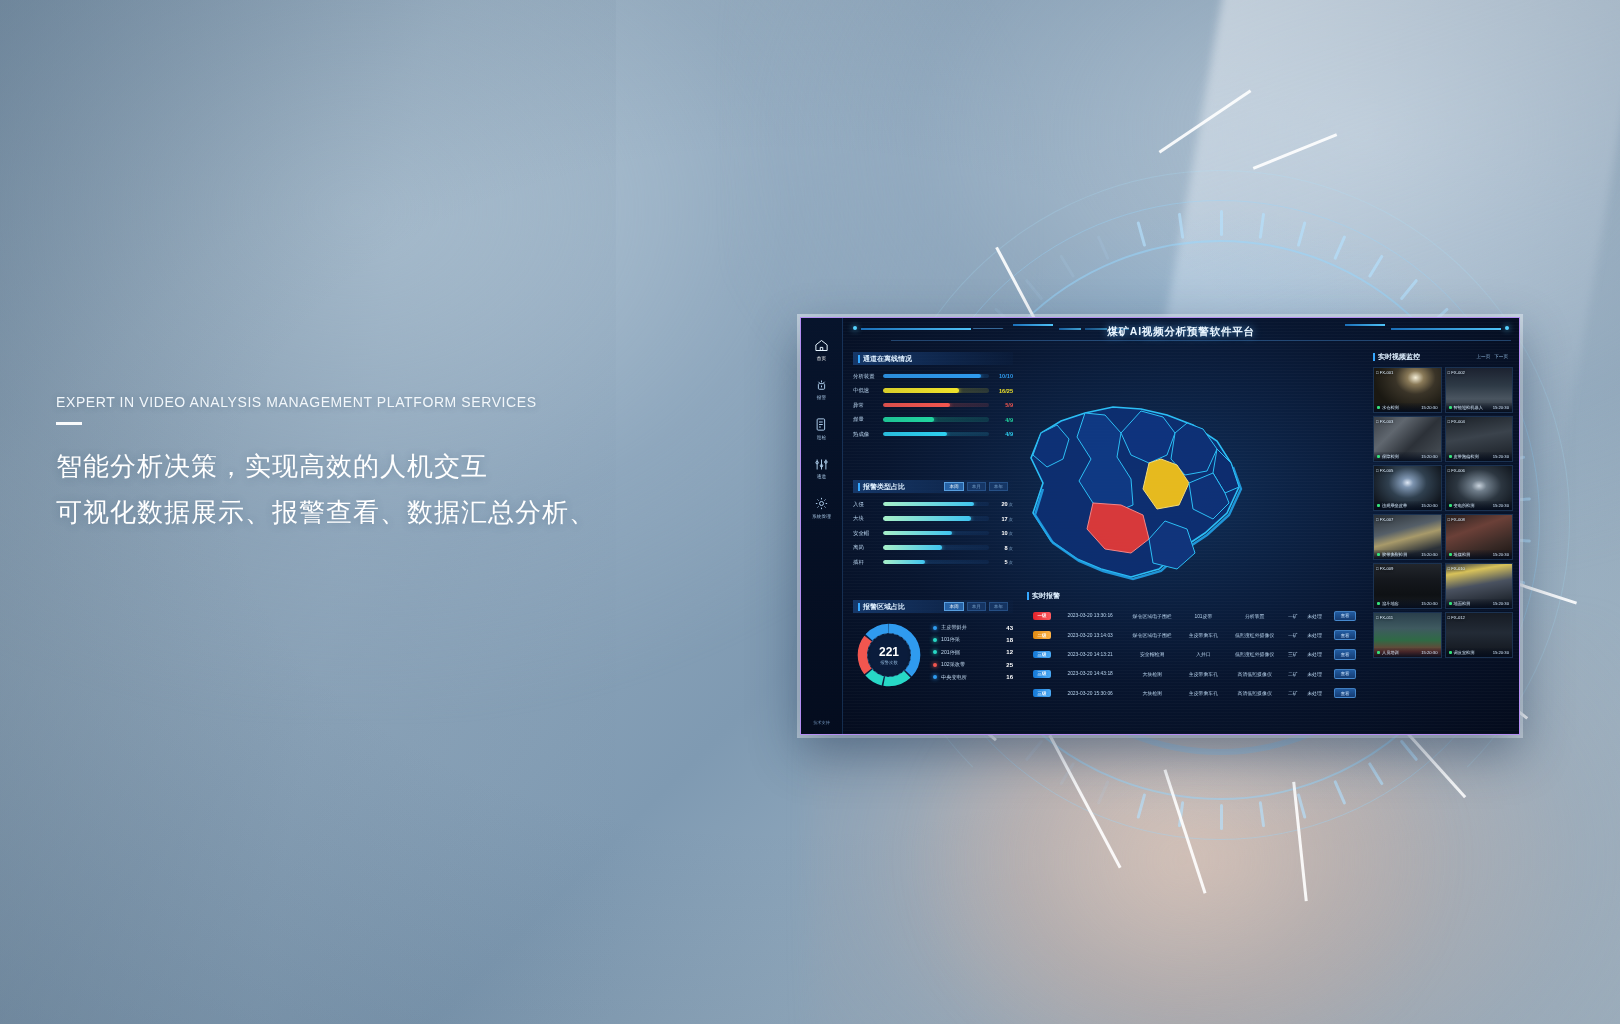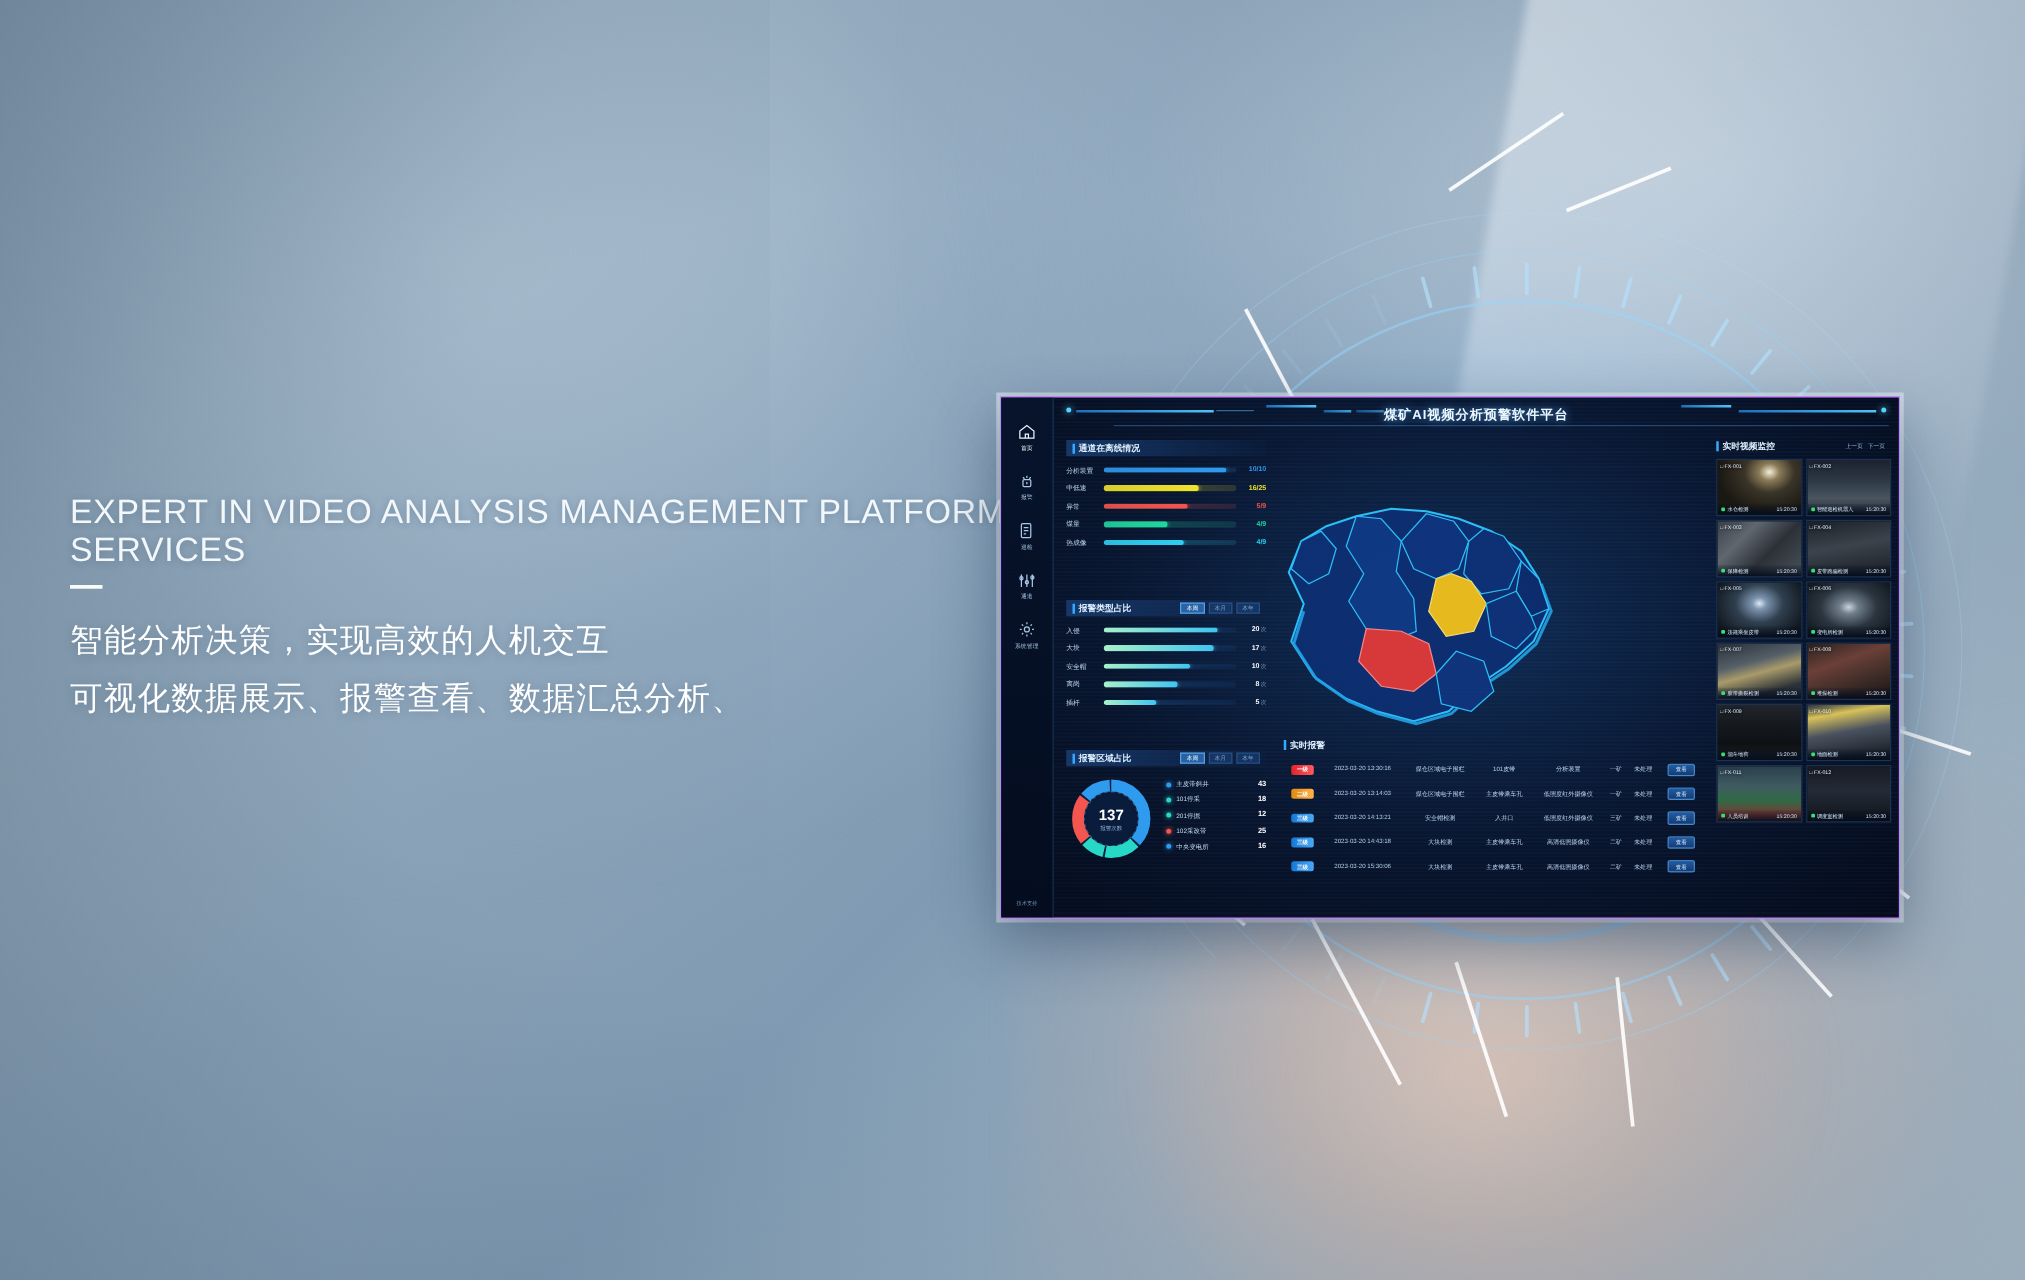--- a/index.html
+++ b/index.html
@@ -73,21 +73,21 @@
   }
   .shard { position: absolute; background: rgba(255,255,255,.9); }
 
   
   .copy { position: absolute; left: 56px; top: 372px; width: 760px; z-index: 6; }
   .copy h1 {
     font-size: 63px; font-weight: 700; color: #ffffff; letter-spacing: 2px;
     line-height: 1.12; text-shadow: 0 2px 10px rgba(40,70,100,.35);
   }
   .copy .sub {
-    margin-top: 22px; font-size: 27px; color: #f2f7fb; letter-spacing: .6px;
+    margin-top: 22px; font-size: 14px; color: #f2f7fb; letter-spacing: .6px;
     font-weight: 400; text-shadow: 0 1px 6px rgba(40,70,100,.3);
   }
   .copy .rule { margin-top: 12px; width: 26px; height: 3px; background: #ffffff; opacity: .95; }
   .copy .desc { margin-top: 18px; font-size: 26px; color: #ffffff; line-height: 1.78;
                 letter-spacing: 1px; text-shadow: 0 1px 8px rgba(40,70,100,.32); }
 
   
   .monitor {
     position: absolute; left: 800px; top: 285px; width: 720px; height: 418px;
     background: #d946ef; border: 1px solid rgba(150,200,245,.55);
@@ -490,21 +490,21 @@
         <div class="donut">
           <svg viewBox="0 0 100 100" style="position:absolute;inset:0;width:100%;height:100%;transform:rotate(-90deg)">
             <circle cx="50" cy="50" r="36" fill="none" stroke="#0c1f3f" stroke-width="15"></circle>
             <circle id="arc0" cx="50" cy="50" r="36" fill="none" stroke="#2f9bef" stroke-width="15" stroke-dasharray="83.31904259222807 142.87562846623703" stroke-dashoffset="0"></circle>
             <circle id="arc1" cx="50" cy="50" r="36" fill="none" stroke="#27d8c6" stroke-width="15" stroke-dasharray="33.71494806186291 192.4797229966022" stroke-dashoffset="-85.31904259222807"></circle>
             <circle id="arc2" cx="50" cy="50" r="36" fill="none" stroke="#27d8c6" stroke-width="15" stroke-dasharray="21.809965374575274 204.38470568388982" stroke-dashoffset="-121.03399065409099"></circle>
             <circle id="arc3" cx="50" cy="50" r="36" fill="none" stroke="#f2564f" stroke-width="15" stroke-dasharray="47.60409453036515 178.59057652809994" stroke-dashoffset="-144.84395602866627"></circle>
             <circle id="arc4" cx="50" cy="50" r="36" fill="none" stroke="#2f9bef" stroke-width="15" stroke-dasharray="29.746620499433696 196.4480505590314" stroke-dashoffset="-194.44805055903143"></circle>
           </svg>
           <div class="hole">
-            <div class="big">137</div>
+            <div class="big">221</div>
             <div class="cap">报警次数</div>
           </div>
         </div>
         <div class="legend" id="area-legend">
             <div class="li">
               <i class="dot" style="background: rgb(47, 155, 239); box-shadow: rgb(47, 155, 239) 0px 0px 4px;"></i>
               <span class="lb">主皮带斜井</span>
               <span class="lv">43</span>
             </div>
             <div class="li">

